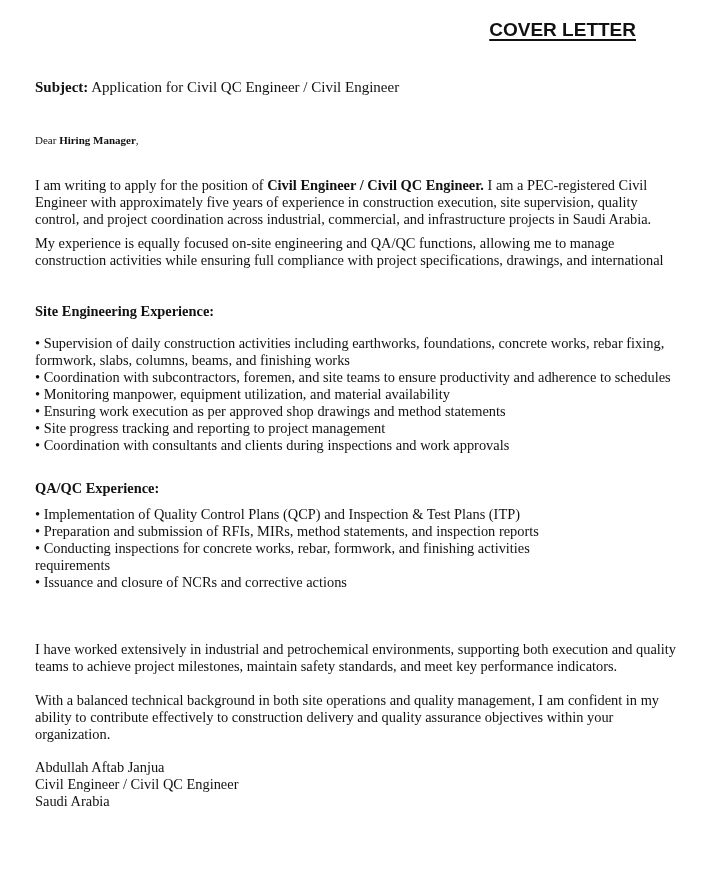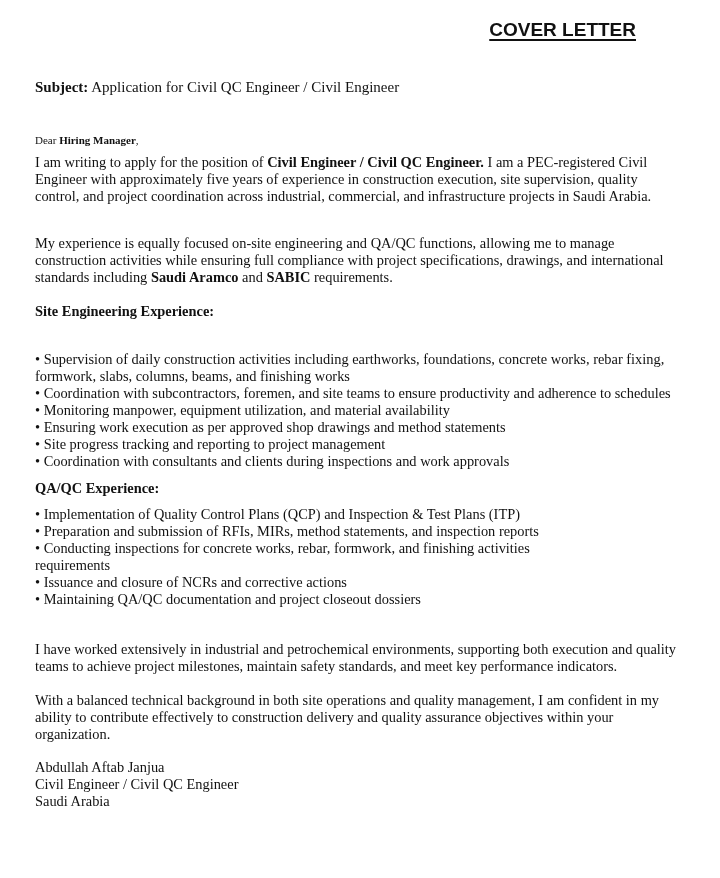--- a/index.html
+++ b/index.html
@@ -20,53 +20,51 @@
 
 <div class="title">COVER LETTER</div>
 
 <div class="blk subject">
   <b>Subject:</b>
   <span>Application for Civil QC Engineer / Civil Engineer</span>
 </div>
 
 <div class="blk greeting"><span>Dear</span> <b>Hiring Manager</b><span>,</span></div>
 
-<div class="blk" style="top:154px">
+<div class="blk" style="top:177px">
   <div class="line"><span>I am writing to apply for the position of </span><b>Civil Engineer / Civil QC Engineer.</b><span> I am a PEC-registered Civil</span></div>
   <div class="line">Engineer with approximately five years of experience in construction execution, site supervision, quality</div>
   <div class="line">control, and project coordination across industrial, commercial, and infrastructure projects in Saudi Arabia.</div>
 </div>
 
 <div class="blk" style="top:235px">
   <div class="line">My experience is equally focused on-site engineering and QA/QC functions, allowing me to manage</div>
   <div class="line">construction activities while ensuring full compliance with project specifications, drawings, and international</div>
-  <div class="line"><span>standards including </span><b>Saudi Aramco</b><span> and </span><b>SABIC</b><span> requirements.</span></div>
 </div>
 
 <div class="blk heading" style="top:303px">Site Engineering Experience:</div>
 
-<div class="blk" style="top:351px">
+<div class="blk" style="top:335px">
   <div class="line">• Supervision of daily construction activities including earthworks, foundations, concrete works, rebar fixing,</div>
   <div class="line">formwork, slabs, columns, beams, and finishing works</div>
   <div class="line">• Coordination with subcontractors, foremen, and site teams to ensure productivity and adherence to schedules</div>
   <div class="line">• Monitoring manpower, equipment utilization, and material availability</div>
   <div class="line">• Ensuring work execution as per approved shop drawings and method statements</div>
   <div class="line">• Site progress tracking and reporting to project management</div>
   <div class="line">• Coordination with consultants and clients during inspections and work approvals</div>
 </div>
 
 <div class="blk heading" style="top:480px">QA/QC Experience:</div>
 
 <div class="blk" style="top:506px">
   <div class="line">• Implementation of Quality Control Plans (QCP) and Inspection &amp; Test Plans (ITP)</div>
   <div class="line">• Preparation and submission of RFIs, MIRs, method statements, and inspection reports</div>
   <div class="line">• Conducting inspections for concrete works, rebar, formwork, and finishing activities</div>
   <div class="line">requirements</div>
   <div class="line">• Issuance and closure of NCRs and corrective actions</div>
-  <div class="line">• Maintaining QA/QC documentation and project closeout dossiers</div>
 </div>
 
 <div class="blk" style="top:641px">
   <div class="line">I have worked extensively in industrial and petrochemical environments, supporting both execution and quality</div>
   <div class="line">teams to achieve project milestones, maintain safety standards, and meet key performance indicators.</div>
 </div>
 
 <div class="blk" style="top:692px">
   <div class="line">With a balanced technical background in both site operations and quality management, I am confident in my</div>
   <div class="line">ability to contribute effectively to construction delivery and quality assurance objectives within your</div>

